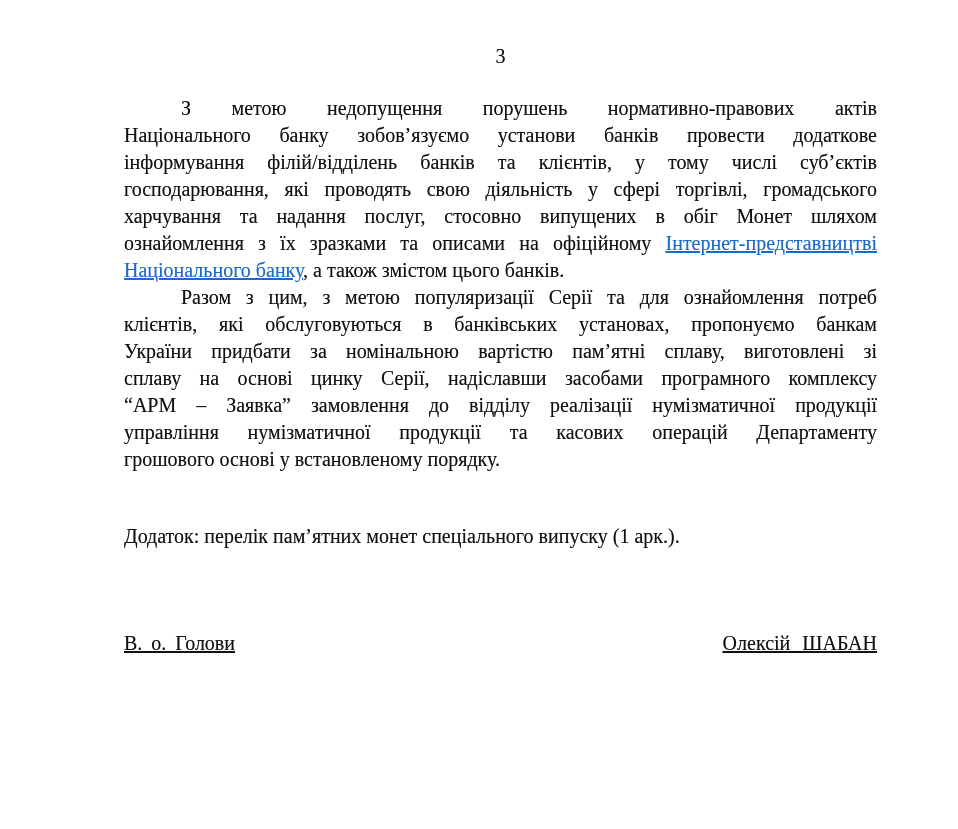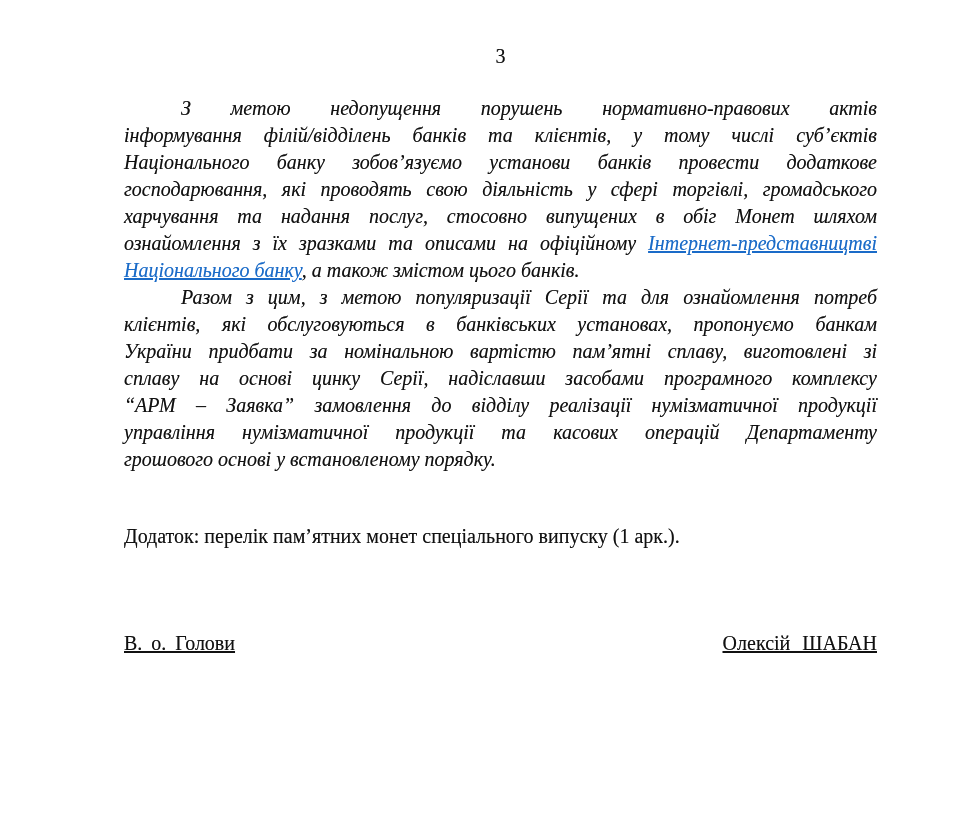--- a/index.html
+++ b/index.html
@@ -30,21 +30,20 @@
   .content {
     width: 753px;
     margin-left: 124px;
     margin-top: 25px;
   }
   .para { margin: 0; }
   .line {
     text-align: justify;
     text-align-last: justify;
     white-space: normal;
-    font-style: italic;
   }
   .line.last { text-align-last: left; }
   .line.indent { text-indent: 57px; }
   .link {
     color: var(--link);
     text-decoration: underline;
     text-decoration-color: var(--link);
     cursor: pointer;
     text-shadow: 0 0 0.4px rgba(26,107,200,0.45);
   }
@@ -64,22 +63,22 @@
 </head>
 <body>
 
 <div class="page">
   <div class="page-number">3</div>
 
   <div class="content">
     <div>
         <div class="para">
           <div class="line indent"><span>З метою недопущення порушень нормативно-правових актів</span></div>
+          <div class="line"><span>Національного банку зобов’язуємо установи банків провести додаткове</span></div>
           <div class="line"><span>інформування філій/відділень банків та клієнтів, у тому числі суб’єктів</span></div>
-          <div class="line"><span>Національного банку зобов’язуємо установи банків провести додаткове</span></div>
           <div class="line"><span>господарювання, які проводять свою діяльність у сфері торгівлі, громадського</span></div>
           <div class="line"><span>харчування та надання послуг, стосовно випущених в обіг Монет шляхом</span></div>
           <div class="line"><span>ознайомлення з їх зразками та описами на офіційному </span><span class="link">Інтернет-представництві</span></div>
           <div class="line last"><span class="link">Національного банку</span><span>, а також змістом цього банків.</span></div>
         </div>
         <div class="para">
           <div class="line indent"><span>Разом з цим, з метою популяризації Серії та для ознайомлення потреб</span></div>
           <div class="line"><span>клієнтів, які обслуговуються в банківських установах, пропонуємо банкам</span></div>
           <div class="line"><span>України придбати за номінальною вартістю пам’ятні сплаву, виготовлені зі</span></div>
           <div class="line"><span>сплаву на основі цинку Серії, надіславши засобами програмного комплексу</span></div>

